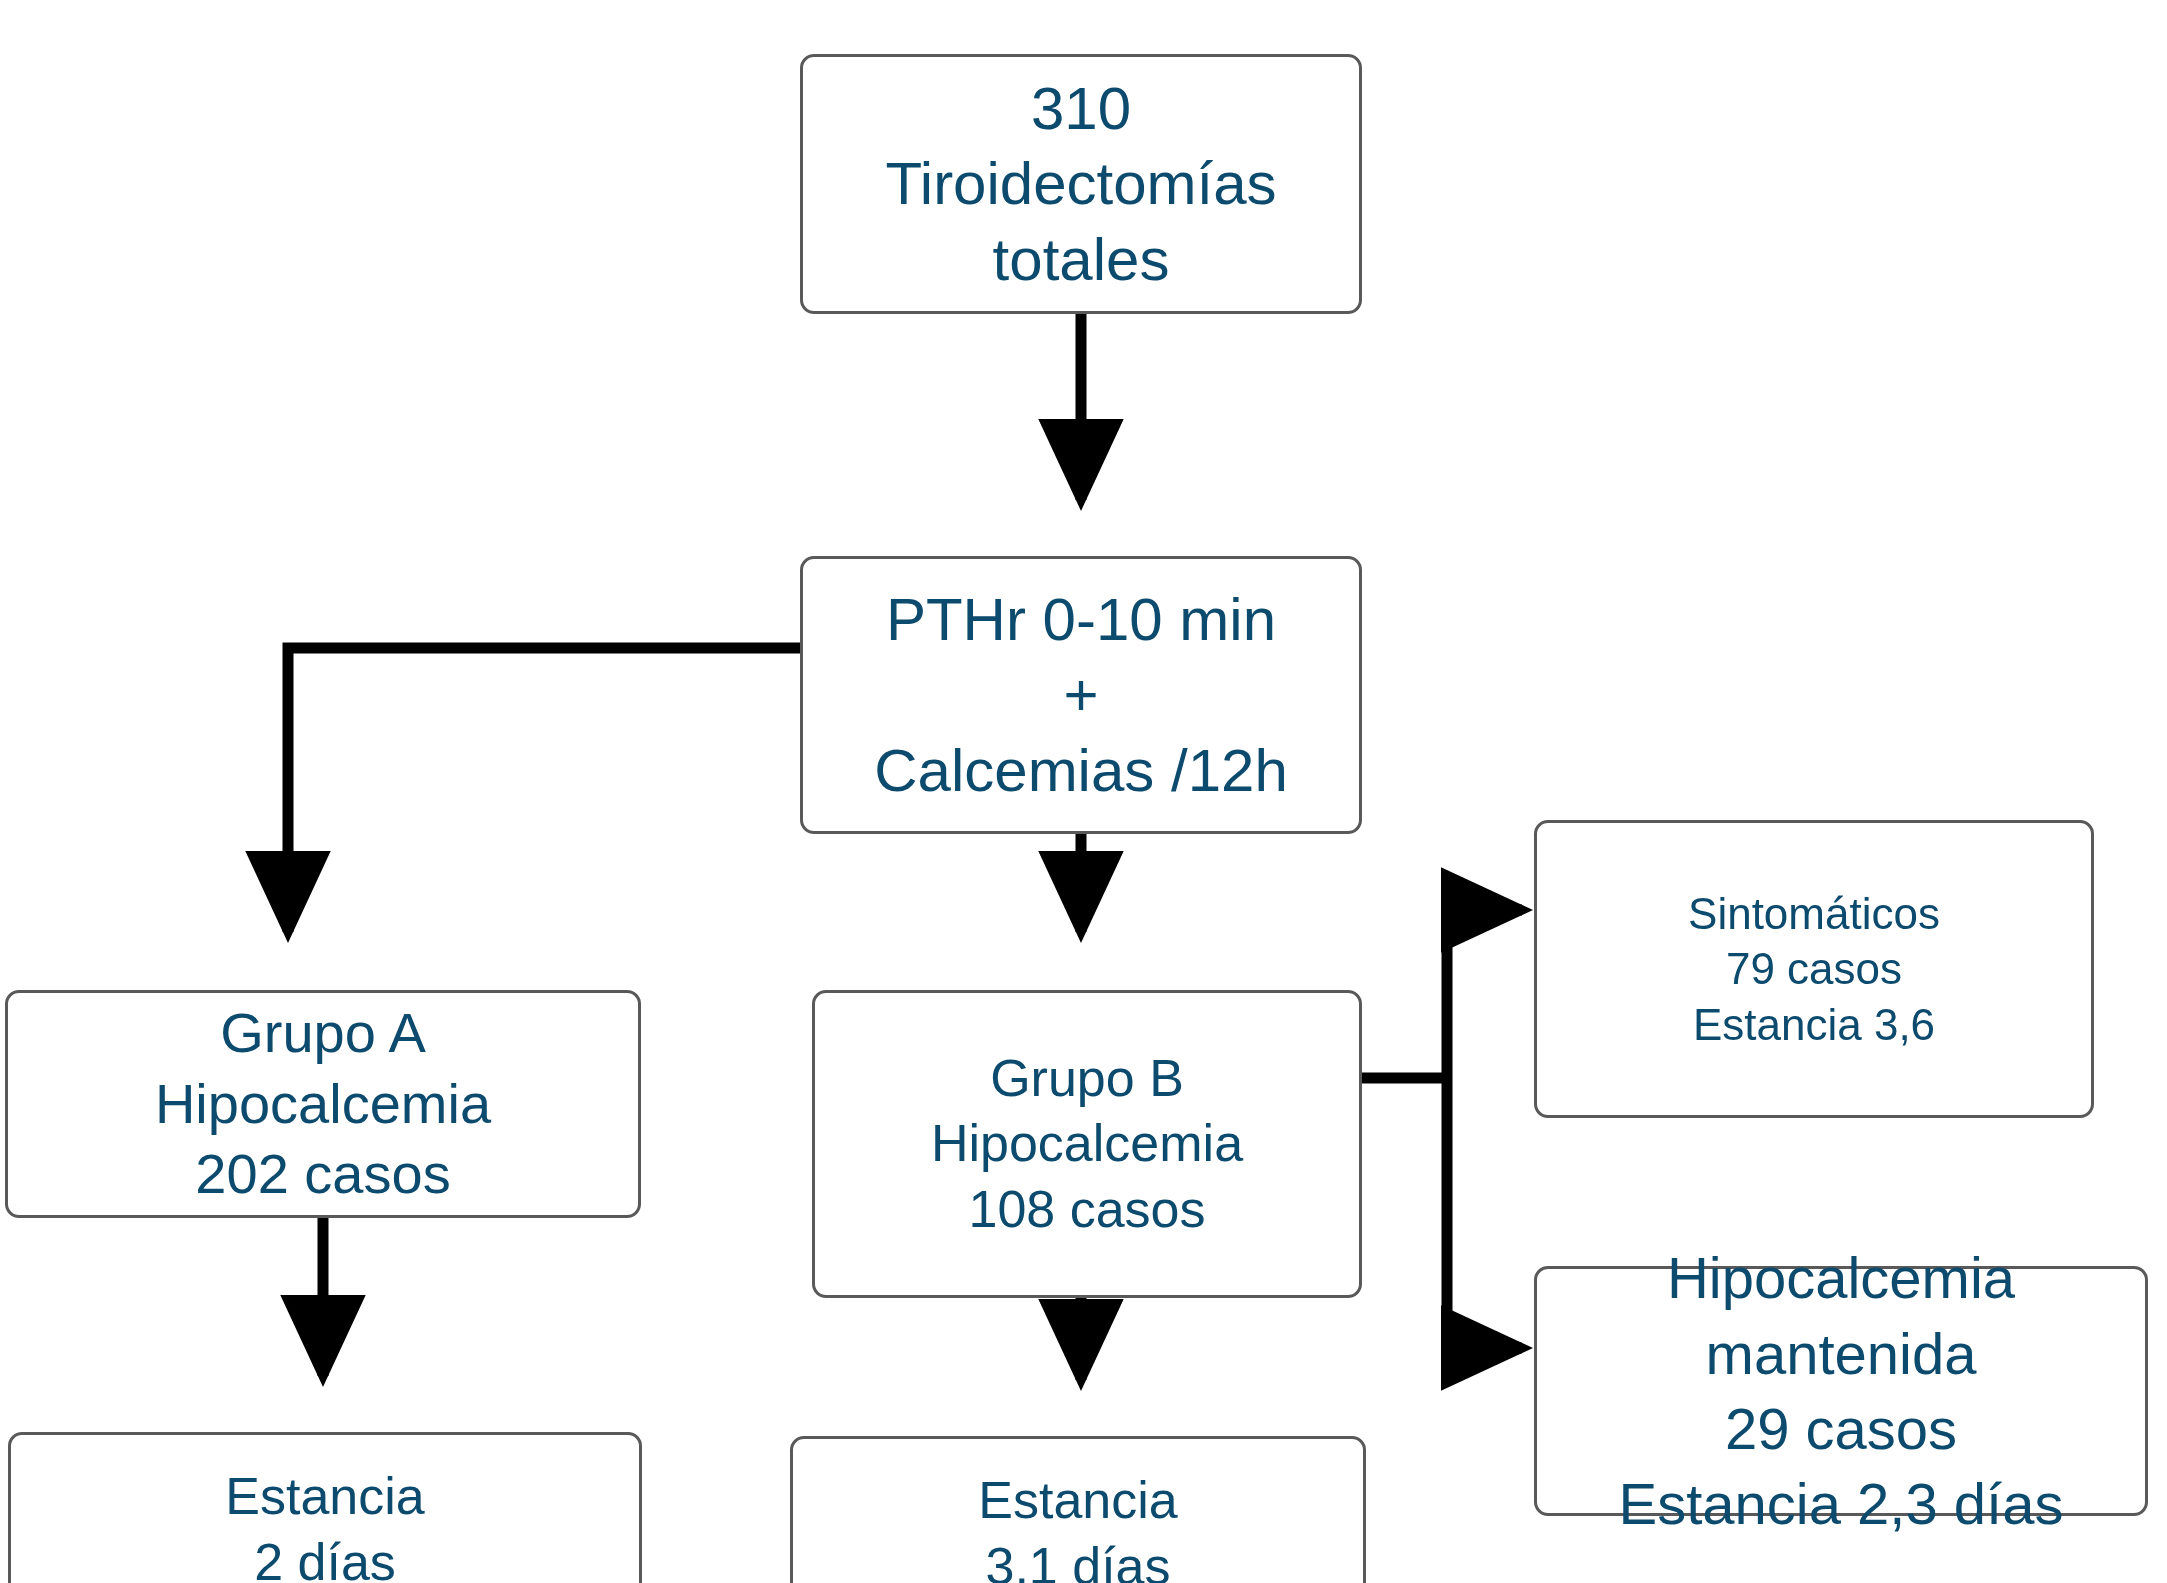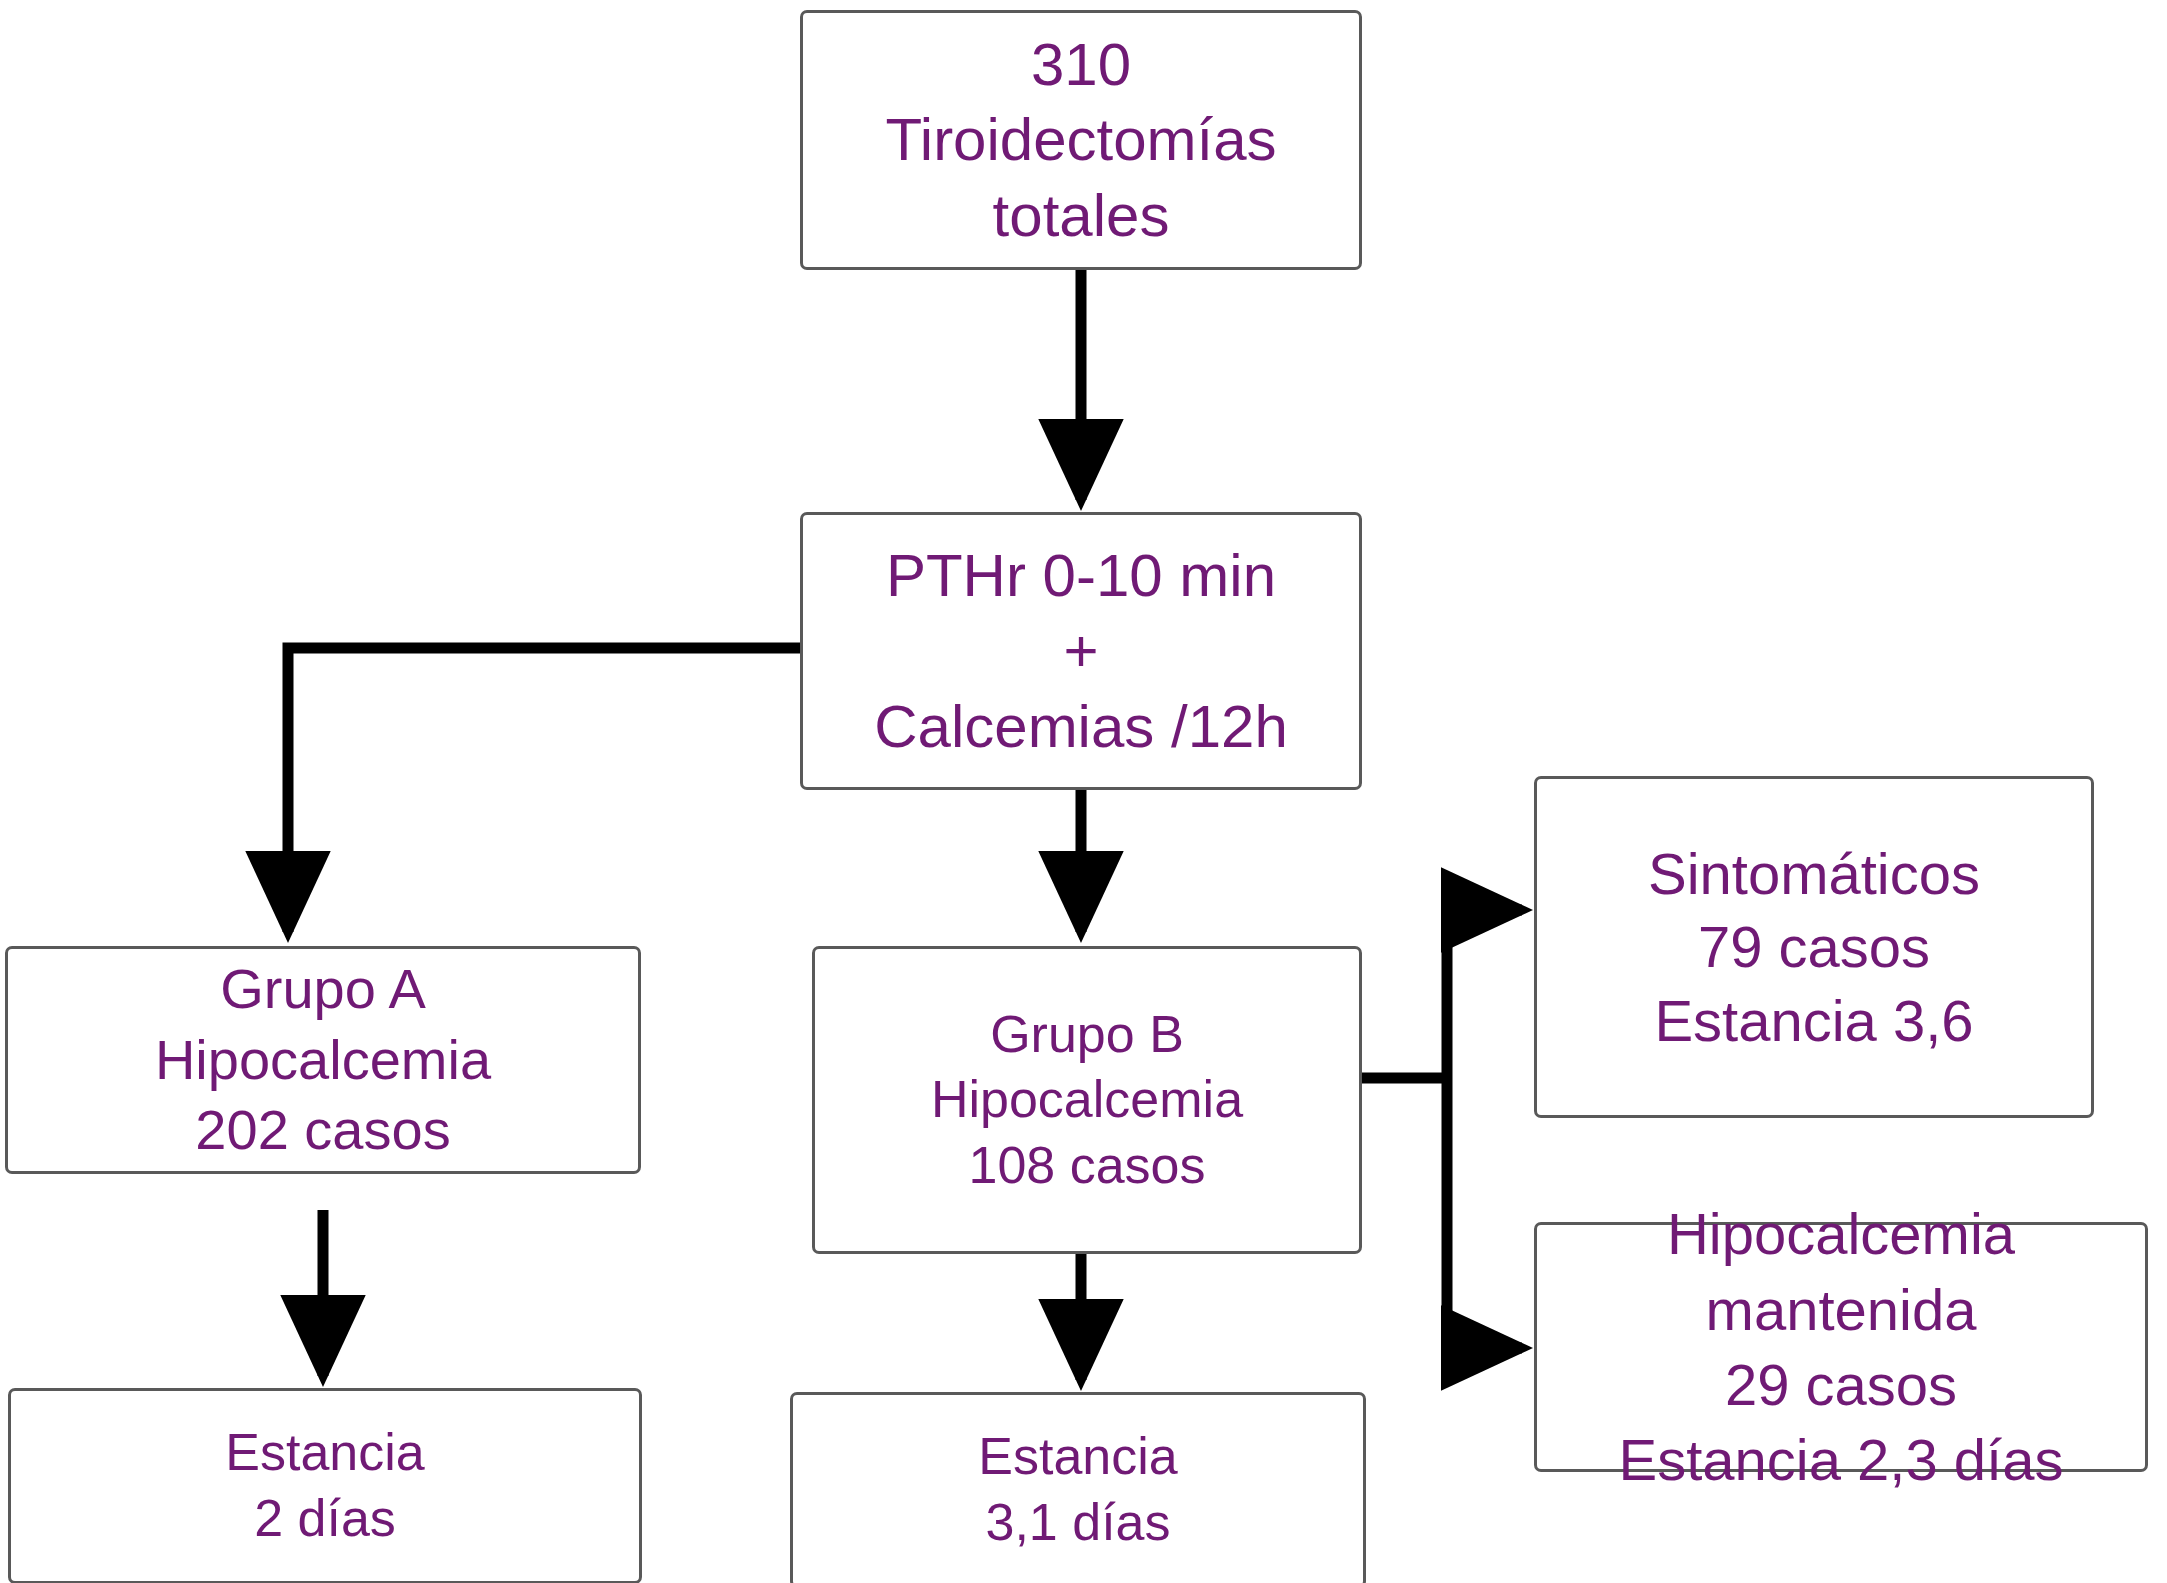--- a/index.html
+++ b/index.html
@@ -13,42 +13,43 @@
     height: 1583px;
     background: #ffffff;
     font-family: "Liberation Sans", sans-serif;
     overflow: hidden;
   }
   .node {
     position: absolute;
     box-sizing: border-box;
     background: #ffffff;
     border: 3px solid #595959;
-    border-radius: 7px;
+    border-radius: 14px;
     display: flex;
     flex-direction: column;
     align-items: center;
     justify-content: center;
-    color: #701a75;
+    color: #0c4a6e;
     text-align: center;
     z-index: 2;
+    margin-top: 44px;
   }
   .node .line {
     display: block;
     white-space: nowrap;
     line-height: 1.26;
   }
   
   #node-total      { left: 800px;  top: 10px;   width: 562px;  height: 260px;  font-size: 60px; }
   #node-pthr       { left: 800px;  top: 512px;  width: 562px;  height: 278px;  font-size: 60px; }
   #node-grupo-a    { left: 5px;    top: 946px;  width: 636px;  height: 228px;  font-size: 56px; }
   #node-grupo-b    { left: 812px;  top: 946px;  width: 550px;  height: 308px;  font-size: 52px; }
   #node-estancia-a { left: 8px;    top: 1388px; width: 634px;  height: 196px;  font-size: 52px; }
   #node-estancia-b { left: 790px;  top: 1392px; width: 576px;  height: 196px;  font-size: 52px; }
-  #node-sintomaticos { left: 1534px; top: 776px;  width: 560px;  height: 342px; font-size: 58px; }
+  #node-sintomaticos { left: 1534px; top: 776px;  width: 560px;  height: 298px; font-size: 44px; }
   #node-mantenida  { left: 1534px; top: 1222px; width: 614px;  height: 250px; font-size: 58px; }
   #node-mantenida .line { line-height: 1.30; }
 
   #connector-layer {
     position: absolute;
     left: 0;
     top: 0;
     width: 2167px;
     height: 1583px;
     z-index: 1;

